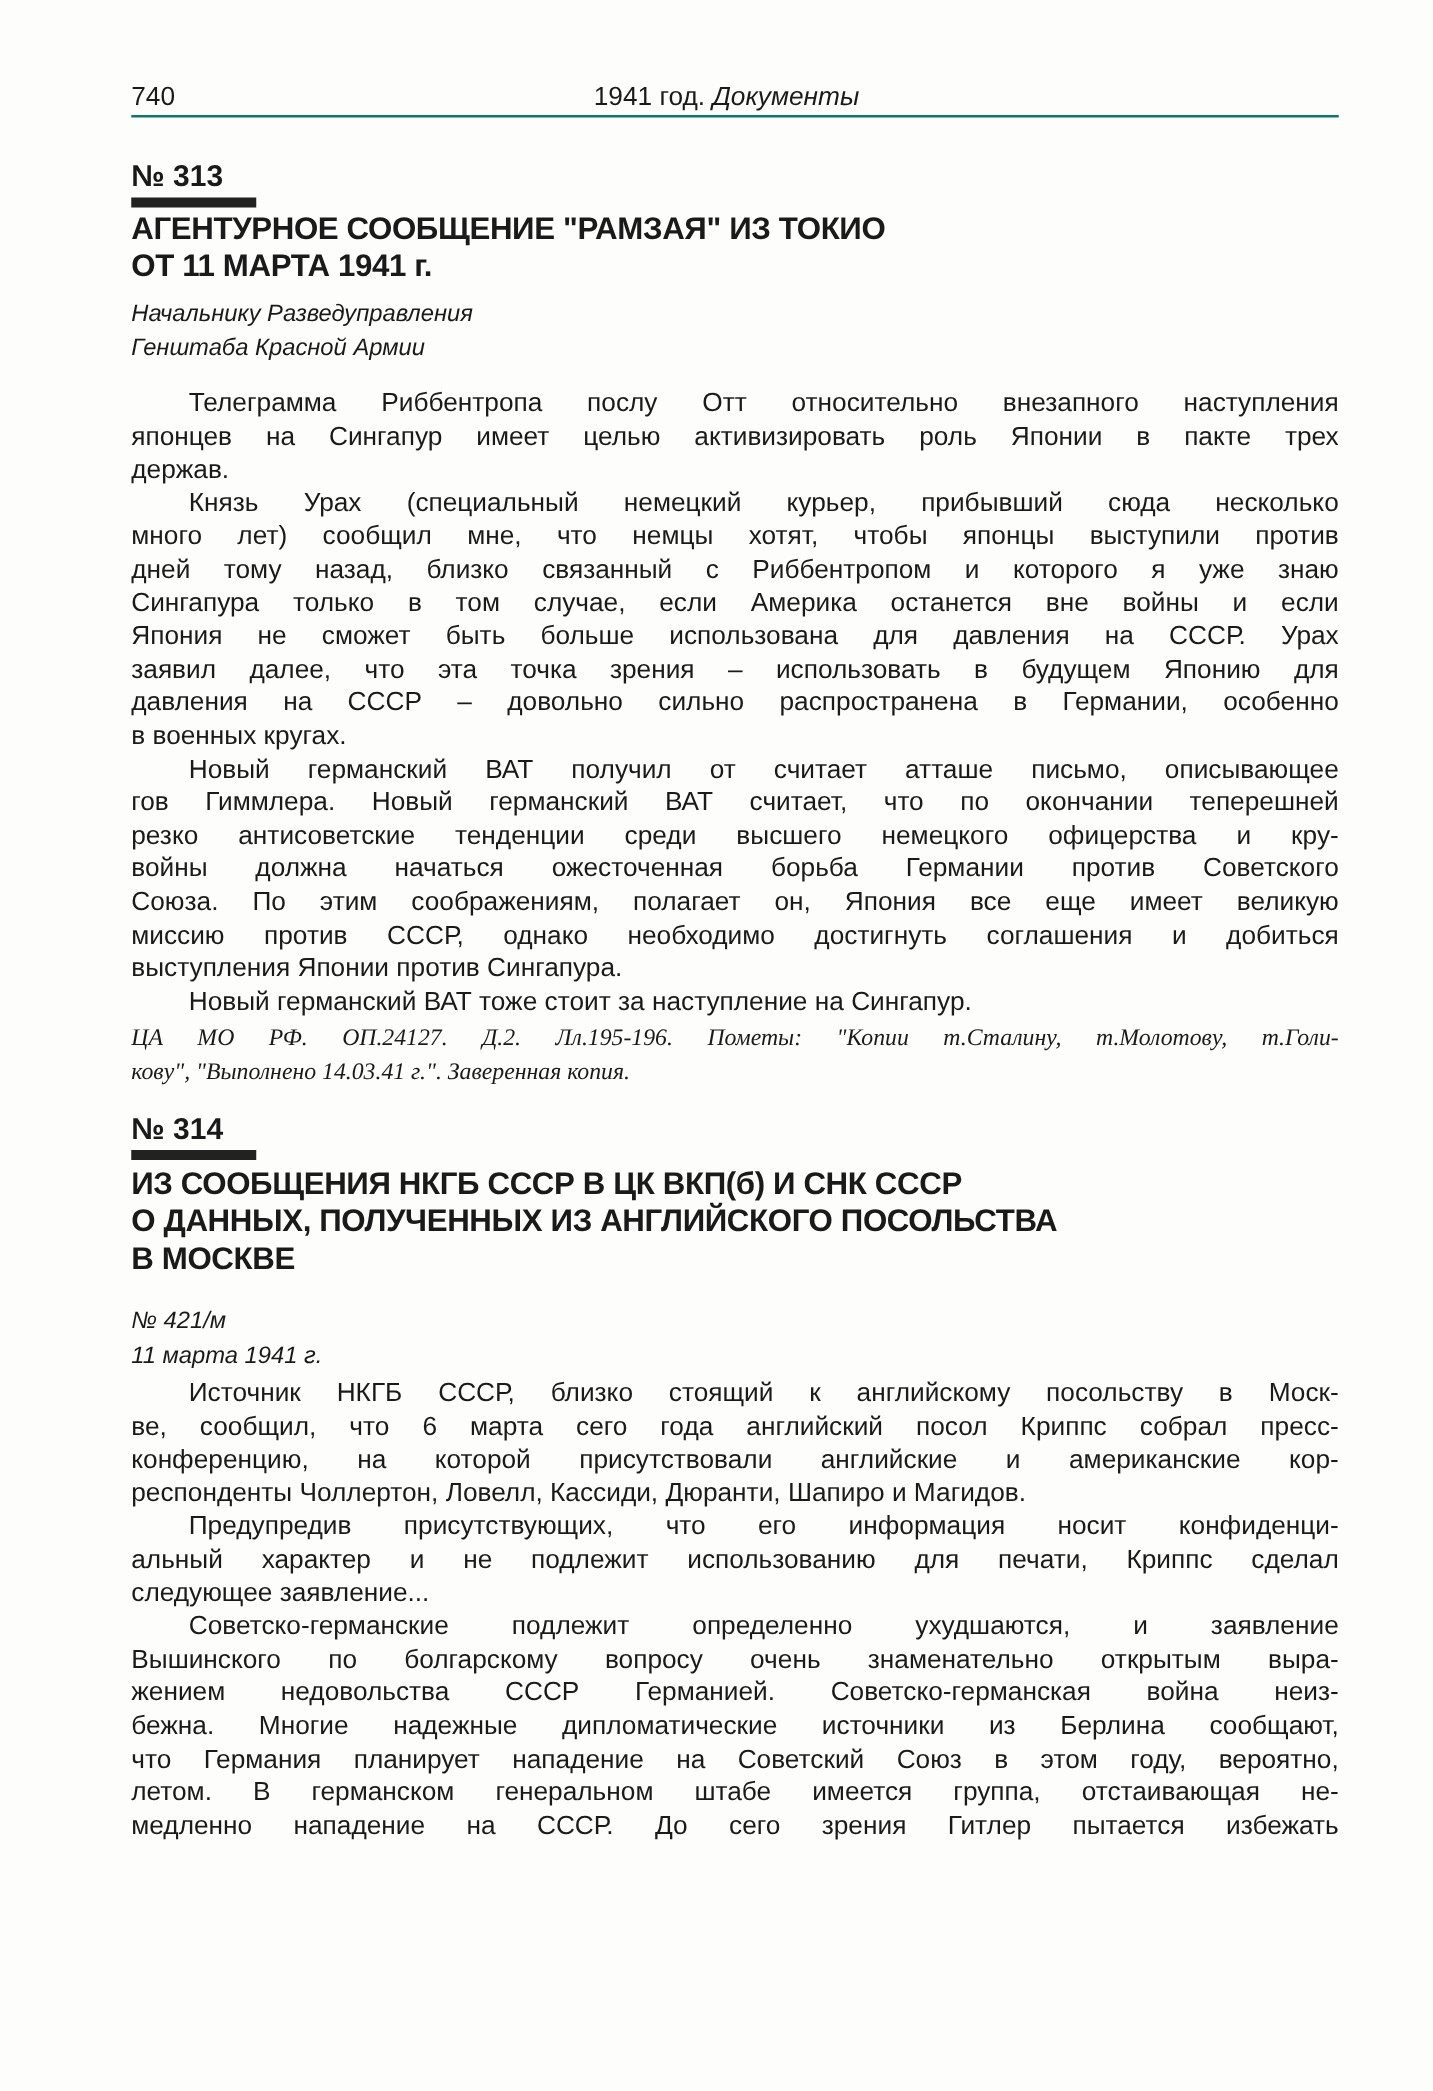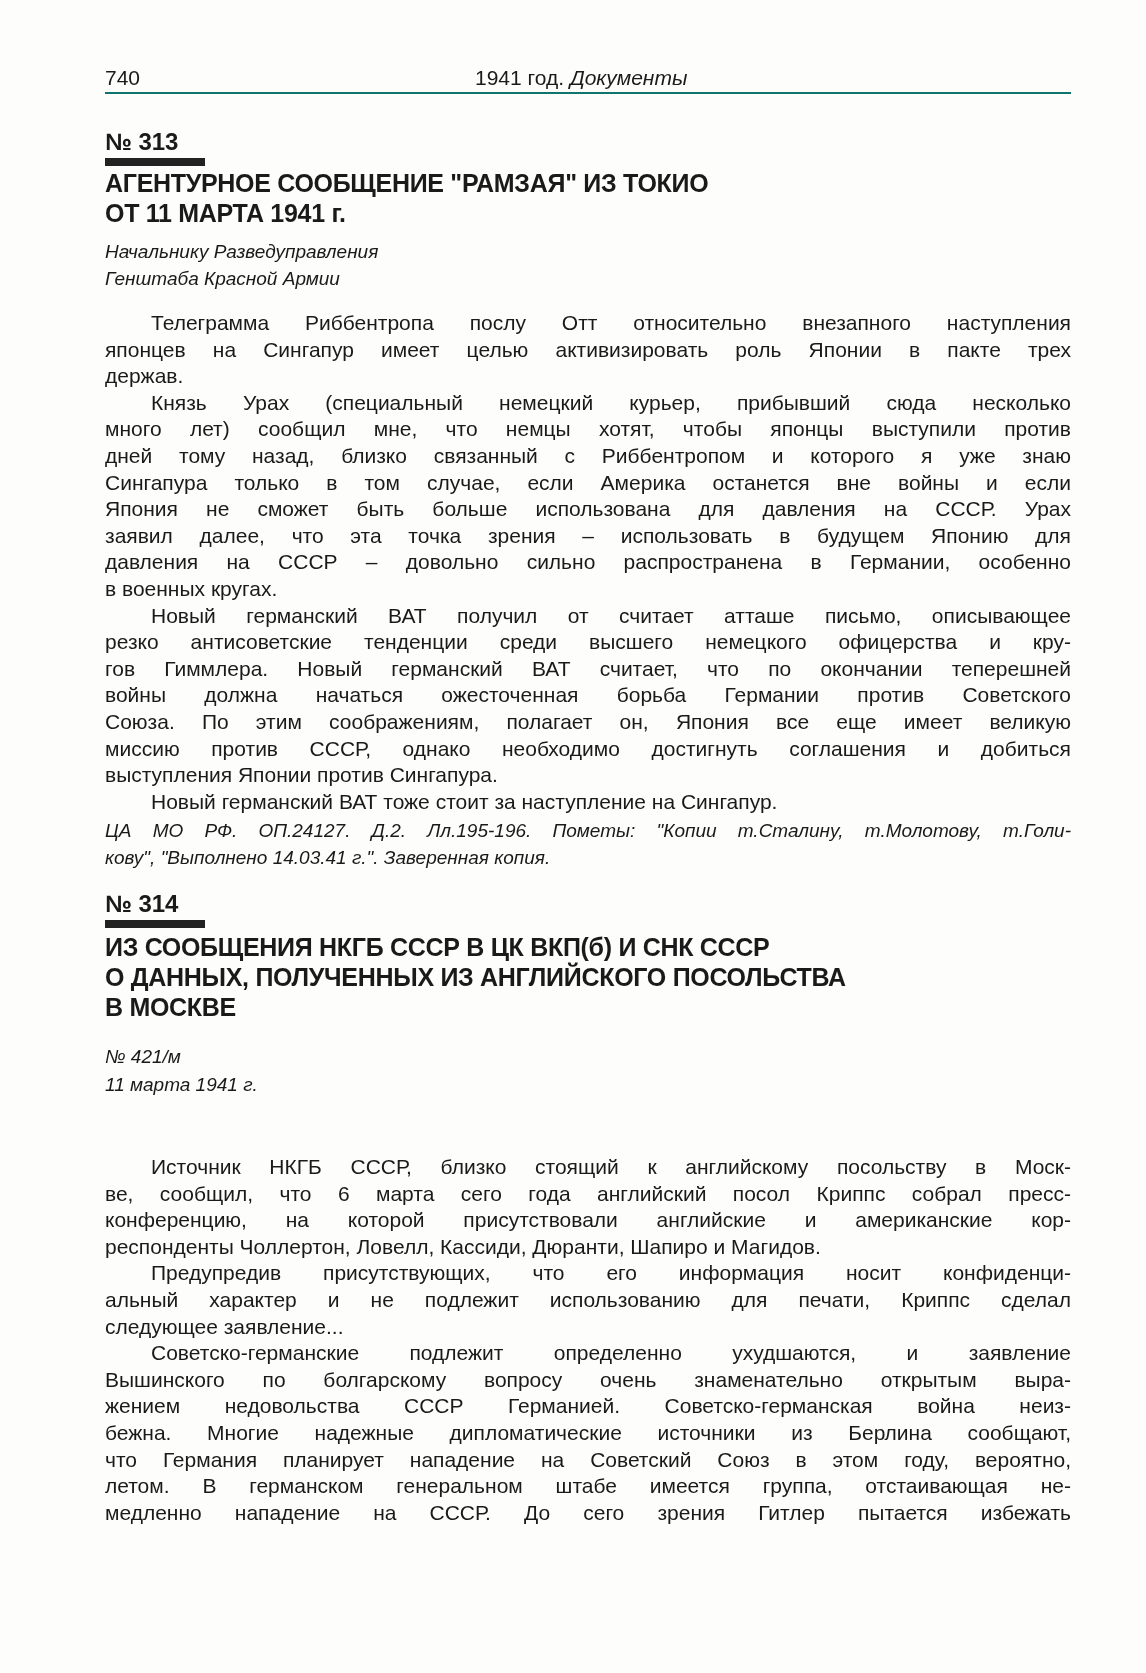--- a/index.html
+++ b/index.html
@@ -28,21 +28,21 @@
   }
   .addressee { position: absolute; left: 0; font-size: 19px; font-style: italic; line-height: 27px; white-space: pre-line; }
   .body {
     position: absolute; left: 0; width: 966px; font-size: 21px; line-height: 26.6px;
   }
   .body p { margin: 0; text-align: justify; text-align-last: left; }
   .body .line { display: block; text-align: justify; text-align-last: justify; }
   .body .line.last { text-align-last: left; }
   .body .line.indent { text-indent: 46px; }
   .source { position: absolute; left: 0; width: 966px; font-size: 19px; font-style: italic; line-height: 27px; }
-  .source .line { display: block; text-align-last: justify; }
+  .source .line { display: block; text-align-last: justify; font-family: Liberation Serif, serif; }
   .source .line.last { text-align-last: left; }
   .meta { position: absolute; left: 0; font-size: 19px; font-style: italic; line-height: 28px; white-space: pre-line; }
 </style>
 </head>
 <body>
 
 <div class="page">
 
   <div class="running-head">
     <span class="page-number">740</span>
@@ -70,22 +70,22 @@
         <span class="line">много лет) сообщил мне, что немцы хотят, чтобы японцы выступили против</span>
         <span class="line">дней тому назад, близко связанный с Риббентропом и которого я уже знаю</span>
         <span class="line">Сингапура только в том случае, если Америка останется вне войны и если</span>
         <span class="line">Япония не сможет быть больше  использована для давления на СССР. Урах</span>
         <span class="line">заявил далее, что эта точка зрения  – использовать в будущем Японию для</span>
         <span class="line">давления на СССР – довольно сильно распространена в Германии, особенно</span>
         <span class="line last">в военных кругах.</span>
       </p>
       <p>
         <span class="line indent">Новый германский ВАТ получил от считает атташе письмо, описывающее</span>
+        <span class="line">гов Гиммлера. Новый германский ВАТ считает, что по окончании теперешней</span>
         <span class="line">резко антисоветские тенденции среди высшего немецкого офицерства и кру-</span>
-        <span class="line">гов Гиммлера. Новый германский ВАТ считает, что по окончании теперешней</span>
         <span class="line">войны должна начаться ожесточенная борьба Германии против Советского</span>
         <span class="line">Союза. По этим соображениям, полагает он, Япония все еще имеет великую</span>
         <span class="line">миссию против СССР, однако необходимо достигнуть соглашения и добиться</span>
         <span class="line last">выступления Японии против Сингапура.</span>
       </p>
       <p>
         <span class="line indent last">Новый германский ВАТ тоже стоит за наступление на Сингапур.</span>
       </p>
     </div>
 
@@ -95,21 +95,21 @@
     </div>
 
   <div class="doc-number" style="top:890px;">№ 314</div>
   <div class="doc-bar" style="top:920px;"></div>
   <div class="doc-title" style="top:932px;">ИЗ СООБЩЕНИЯ НКГБ СССР В ЦК ВКП(б) И СНК СССР
 О ДАННЫХ, ПОЛУЧЕННЫХ ИЗ АНГЛИЙСКОГО ПОСОЛЬСТВА
 В МОСКВЕ</div>
   <div class="meta" style="top:1043px;">№ 421/м</div>
   <div class="meta" style="top:1071px;">11 марта 1941 г.</div>
 
-  <div class="body" id="doc1-body" style="top:1154px;">
+  <div class="body" id="doc1-body" style="top:1102px;">
       <p>
         <span class="line indent">Источник НКГБ СССР, близко стоящий к английскому посольству в Моск-</span>
         <span class="line">ве, сообщил, что 6 марта сего года английский посол Криппс собрал пресс-</span>
         <span class="line">конференцию, на которой присутствовали английские и американские кор-</span>
         <span class="line last">респонденты Чоллертон, Ловелл, Кассиди, Дюранти, Шапиро и Магидов.</span>
       </p>
       <p>
         <span class="line indent">Предупредив присутствующих, что его  информация носит конфиденци-</span>
         <span class="line">альный характер и не подлежит использованию для печати, Криппс сделал</span>
         <span class="line last">следующее заявление...</span>

